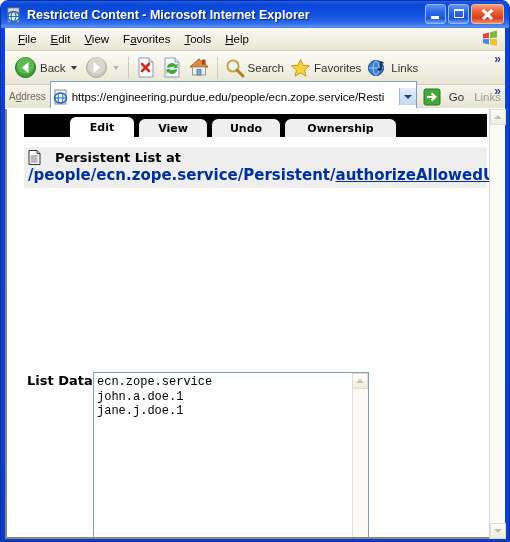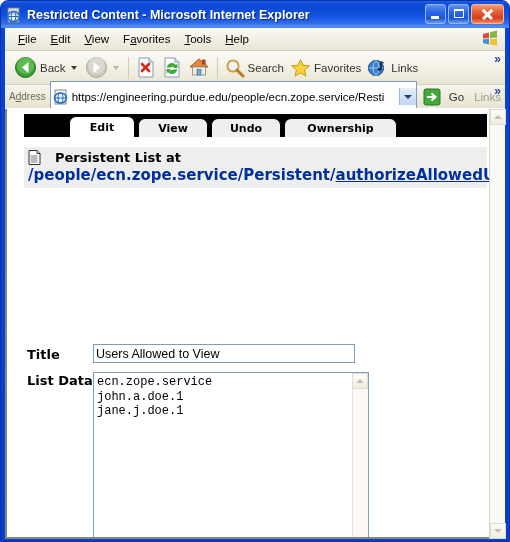--- a/index.html
+++ b/index.html
@@ -541,24 +541,20 @@
                 <path d="M2.5 6 h7 M2.5 8 h7 M2.5 10 h7 M2.5 12 h7" stroke="#555" stroke-width=".8"></path>
               </svg>
             </span>
             <span>Persistent List at</span>
           </div>
           <div class="heading-path">
             <span>/people/ecn.zope.service/Persistent/</span><a href="#">authorizeAllowedUsers</a>
           </div>
         </div>
 
-        <div class="form-row" id="row-title">
-          <span class="form-label">Title</span>
-          <input class="text-input" type="text" value="Users Allowed to View" style="">
-        </div>
 
         <div class="form-row" id="row-listdata">
           <span class="form-label">List Data</span>
           <div class="ta-wrap">
             <div class="ta-text">ecn.zope.service
 john.a.doe.1
 jane.j.doe.1</div>
             <div class="sb-v">
               <div class="sb-btn up">
                   <span class="arr up"></span>

